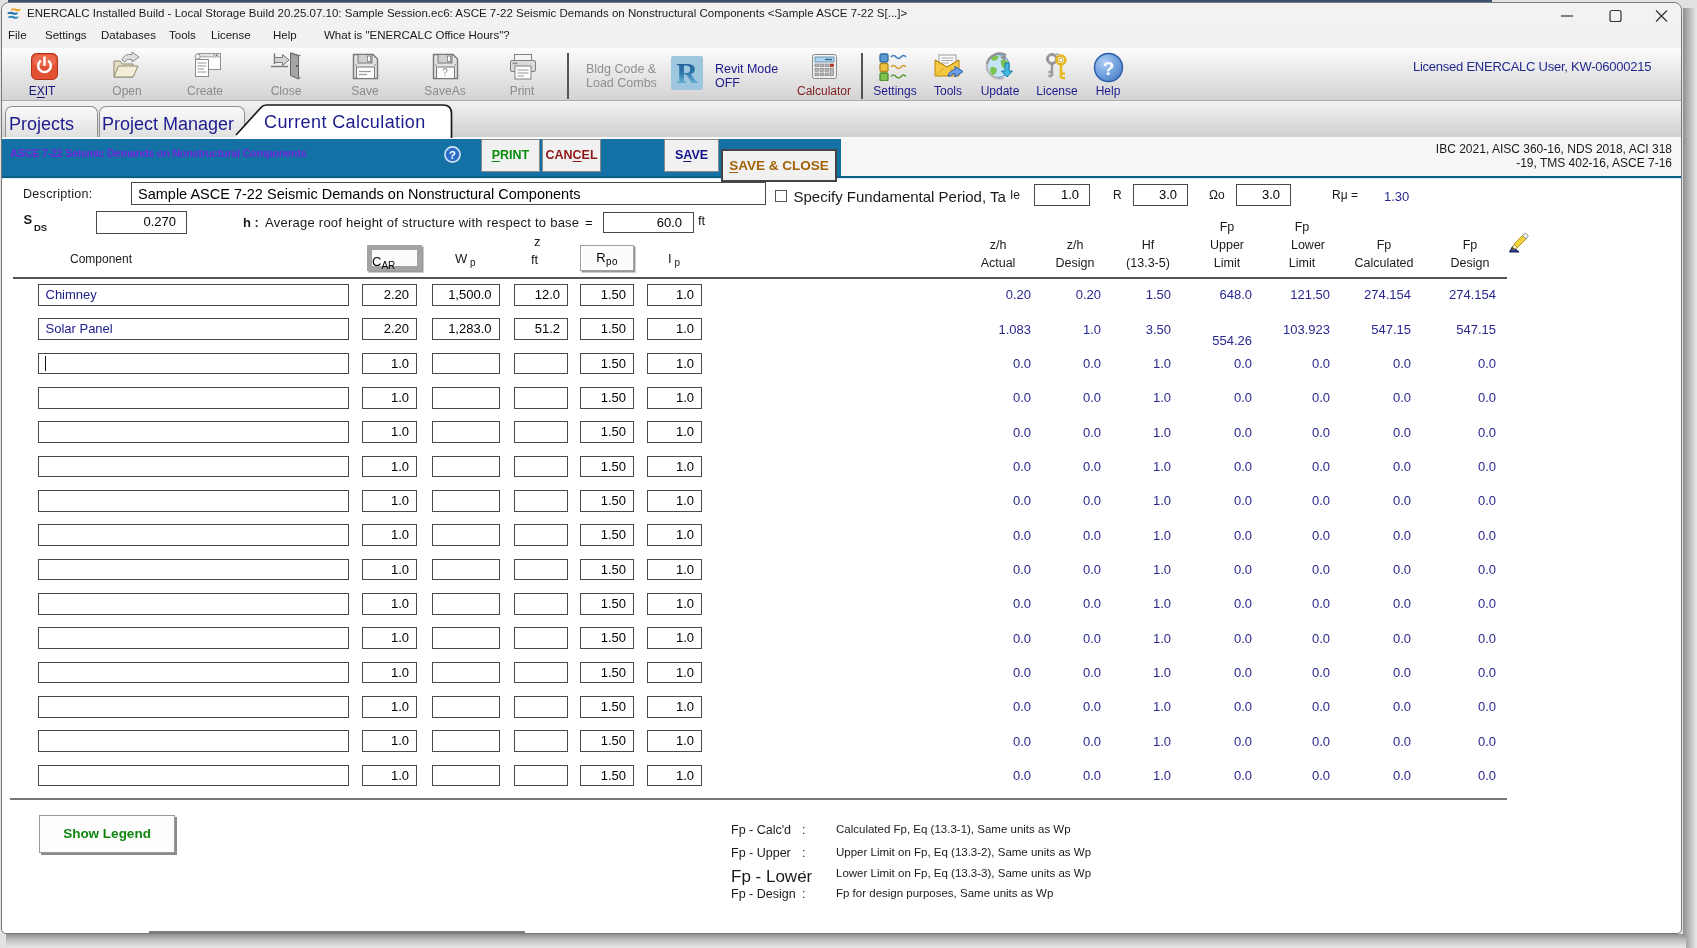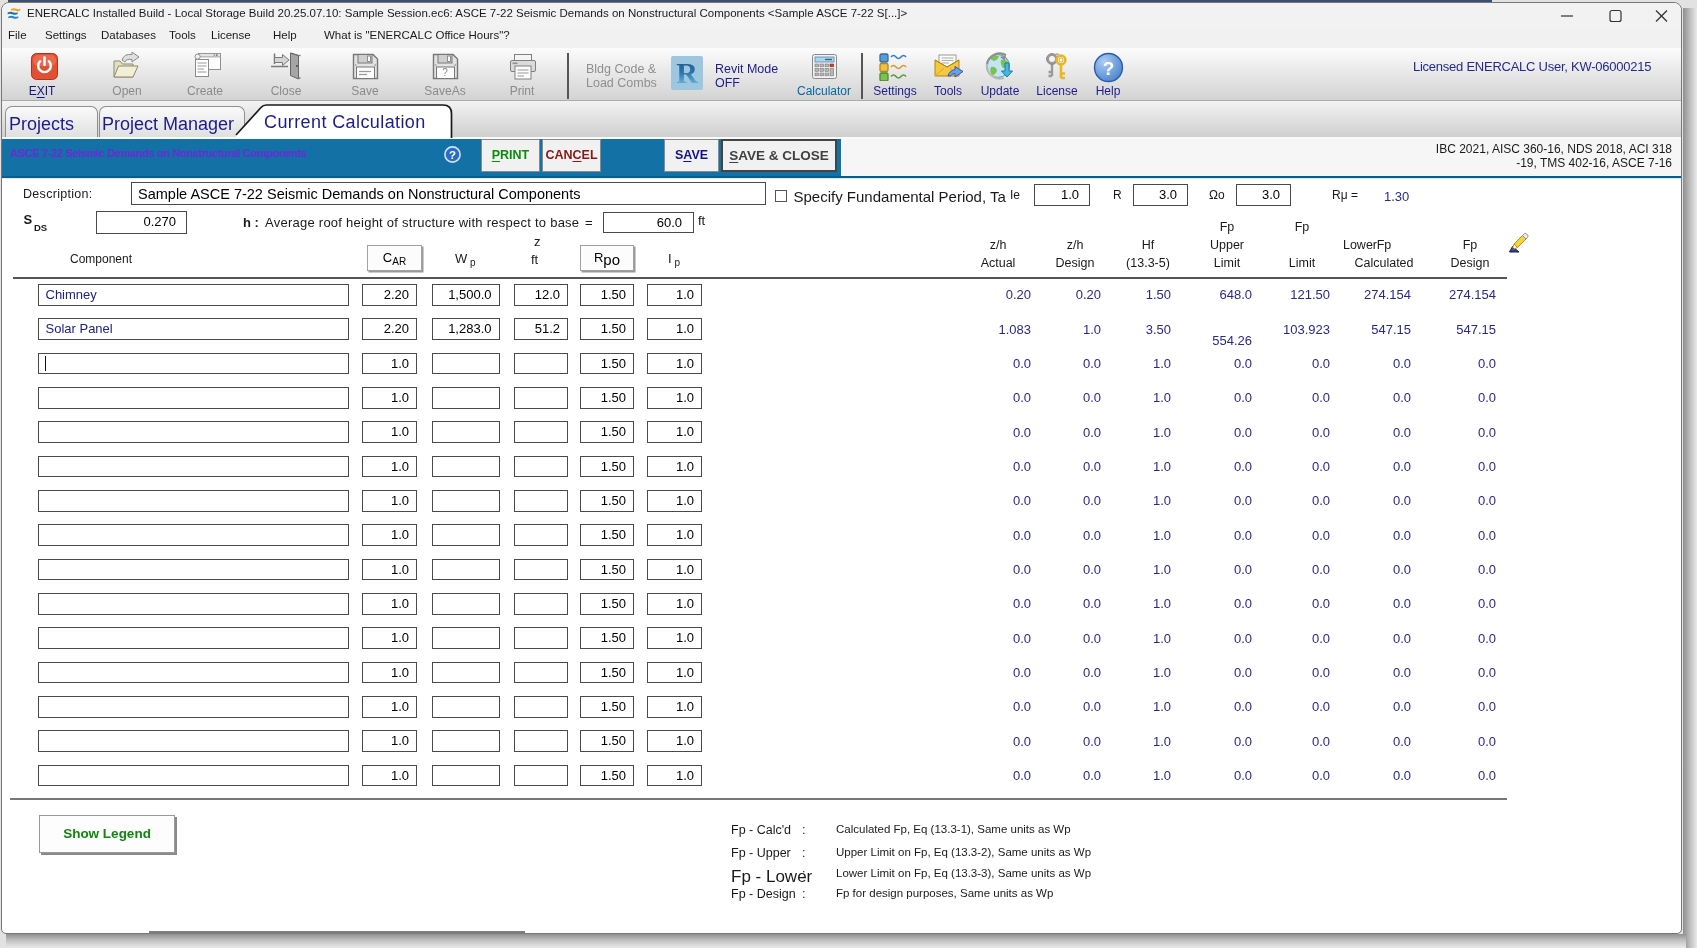--- a/index.html
+++ b/index.html
@@ -149,21 +149,21 @@
 <rect x="4" y="15.5" width="3.6" height="2.8"></rect>
       <rect x="9" y="15.5" width="3.6" height="2.8"></rect>
       <rect x="14" y="15.5" width="3.6" height="2.8"></rect>
 <rect x="4" y="20" width="3.6" height="2.8"></rect>
       <rect x="9" y="20" width="3.6" height="2.8"></rect>
       <rect x="14" y="20" width="3.6" height="2.8"></rect>
 </g>
 <rect x="19" y="11" width="3.6" height="2.8" fill="#cc4433" stroke="#882211" stroke-width="0.6"></rect>
 <rect x="19" y="15.5" width="3.6" height="7.3" fill="#b8b8b8" stroke="#777" stroke-width="0.6"></rect>
 </svg>
-<div class="nlabel" style="left:794px;top:84px;width:60px;font-size:12px;color:#0369a1;">Calculator</div>
+<div class="nlabel" style="left:794px;top:84px;width:60px;font-size:12px;color:#7f1d1d;">Calculator</div>
 <div class="abs" style="left:861px;top:53px;width:1.5px;height:46px;background:#555;"></div>
 <svg class="abs" style="left:879px;top:53px;" width="31" height="28" viewBox="0 0 31 28">
 <g stroke-width="1.3">
 <rect x="1" y="1" width="8" height="8" rx="1.5" fill="#5b9bd5" stroke="#2e6da4"></rect>
 <rect x="1" y="10.5" width="8" height="8" rx="1.5" fill="#f0c040" stroke="#b08820"></rect>
 <rect x="1" y="20" width="8" height="8" rx="1.5" fill="#7cc24e" stroke="#4e8a28"></rect>
 </g>
 <g fill="none" stroke-width="1.6">
 <path d="M12 4 q2.5 -3 5 0 q2.5 3 5 0 q2.5 -3 5 0" stroke="#3a7abf"></path>
 <path d="M12 14 q2.5 -3 5 0 q2.5 3 5 0 q2.5 -3 5 0" stroke="#d89830"></path>
@@ -241,21 +241,21 @@
 <div class="abs" style="left:841px;top:139px;width:840px;height:39px;background:#f6f6f6;border-bottom:2px solid #0b5e88;"></div>
 <div class="abs" style="left:2px;top:178px;width:1679px;height:1px;background:#d8edf6;"></div>
 <div class="txt" style="left:10px;top:147px;font-size:11px;font-weight:bold;letter-spacing:-0.35px;color:#6d28d9;">ASCE 7-22 Seismic Demands on Nonstructural Components</div>
 <svg class="abs" style="left:444px;top:146px;" width="17" height="17" viewBox="0 0 17 17">
 <circle cx="8.5" cy="8.5" r="7.6" fill="#2a6cc8" stroke="#cfe3f5" stroke-width="1.6"></circle>
 <text x="8.5" y="13" font-family="Liberation Sans" font-weight="bold" font-size="11.5" fill="#fff" text-anchor="middle">?</text>
 </svg>
 <div class="barbtn" style="left:481px;width:59px;line-height:31px;color:#0a8c0a;"><u class="ac">P</u>RINT</div>
 <div class="barbtn" style="left:542px;width:59px;line-height:31px;color:#8c1616;">CAN<u class="ac">C</u>EL</div>
 <div class="barbtn" style="left:664px;width:55px;line-height:31px;color:#12128c;">S<u class="ac">A</u>VE</div>
-<div class="barbtn" style="left:721px;width:116px;line-height:29px;color:#404040;border:2px solid #444;font-size:13.5px;"><u class="ac">S</u>AVE &amp; CLOSE</div>
+<div class="barbtn" style="left:721px;width:116px;line-height:29px;color:#a16207;border:2px solid #444;font-size:13.5px;margin-top:10px;"><u class="ac">S</u>AVE &amp; CLOSE</div>
 <div class="txt" style="left:1252px;top:142px;font-size:12px;text-align:right;width:420px;line-height:14px;">IBC 2021, AISC 360-16, NDS 2018, ACI 318<br>-19, TMS 402-16, ASCE 7-16</div>
 
 <div class="txt" style="left:23px;top:186.5px;font-size:12.5px;letter-spacing:0.3px;">Description:</div>
 <div class="inp" style="left:131px;top:182px;width:635px;height:23px;line-height:22px;font-size:14.5px;padding-left:6px;">Sample ASCE 7-22 Seismic Demands on Nonstructural Components</div>
 <div class="abs" style="left:775px;top:190px;width:12px;height:12px;background:#fff;border:1px solid #555;"></div>
 <div class="txt" style="left:793.5px;top:187.5px;font-size:15px;letter-spacing:0;">Specify Fundamental Period, Ta</div>
 <div class="txt" style="left:1010px;top:188px;font-size:12px;">Ie</div>
 <div class="inp nr" style="left:1034px;top:184px;width:56px;padding-right:10px;">1.0</div>
 <div class="txt" style="left:1113px;top:188px;font-size:12px;">R</div>
 <div class="inp nr" style="left:1133px;top:184px;width:55px;padding-right:10px;">3.0</div>
@@ -267,34 +267,34 @@
 <div class="txt" style="left:23.5px;top:211.5px;font-size:13px;font-weight:bold;">S</div>
 <div class="txt" style="left:34px;top:222px;font-size:9.5px;font-weight:bold;">DS</div>
 <div class="inp nr" style="left:96px;top:211px;width:91px;height:22.5px;line-height:20.5px;padding-right:10px;">0.270</div>
 <div class="txt" style="left:243px;top:214.5px;font-size:13px;font-weight:bold;">h :</div>
 <div class="txt" style="left:265px;top:214.5px;font-size:13px;letter-spacing:0.25px;">Average roof height of structure with respect to base</div>
 <div class="txt" style="left:585px;top:214.5px;font-size:13px;">=</div>
 <div class="inp nr" style="left:603px;top:211.5px;width:91px;padding-right:11px;">60.0</div>
 <div class="txt" style="left:698px;top:213px;font-size:13px;">ft</div>
 
 <div class="txt" style="left:70px;top:251.5px;font-size:12px;">Component</div>
-<div class="abs" style="left:367px;top:245px;width:55px;height:26px;background:#fcfcfc;border:1px solid #a3a3a3;box-shadow:1.5px 1.5px 0 #999;text-align:center;font-size:13px;line-height:24px;">C<span style="font-size:10px;vertical-align:-3px;">AR</span></div>
+<div class="abs" style="left:367px;top:245px;width:55px;height:26px;background:#fcfcfc;border:5px solid #a3a3a3;box-shadow:1.5px 1.5px 0 #999;font-size:13px;line-height:24px;">C<span style="font-size:10px;vertical-align:-3px;">AR</span></div>
 <div class="txt" style="left:455px;top:251px;font-size:13px;">W<span style="font-size:10px;vertical-align:-3px;"> p</span></div>
 <div class="txt" style="left:534px;top:234px;font-size:13px;">z</div>
 <div class="txt" style="left:531px;top:252px;font-size:13px;">ft</div>
-<div class="abs" style="left:580px;top:245px;width:54px;height:26px;background:#fcfcfc;border:1px solid #a0a0a0;box-shadow:1.5px 1.5px 0 #999;text-align:center;font-size:13px;line-height:24px;">R<span style="font-size:15px;vertical-align:-3px;">po</span></div>
+<div class="abs" style="left:580px;top:245px;width:54px;height:26px;background:#fcfcfc;border:1px solid #a0a0a0;box-shadow:1.5px 1.5px 0 #999;text-align:center;font-size:13px;line-height:24px;">R<span style="font-size:10px;vertical-align:-3px;font-family:Liberation Mono, monospace;">po</span></div>
 <div class="txt" style="left:668px;top:251px;font-size:13px;">I<span style="font-size:10px;vertical-align:-3px;"> p</span></div>
 
 <div class="hdr" style="left:1182px;top:220px;">Fp</div>
 <div class="hdr" style="left:1257px;top:220px;">Fp</div>
 <div class="hdr" style="left:953px;top:238px;">z/h</div>
 <div class="hdr" style="left:1030px;top:238px;">z/h</div>
 <div class="hdr" style="left:1103px;top:238px;">Hf</div>
 <div class="hdr" style="left:1182px;top:238px;">Upper</div>
-<div class="hdr" style="left:1315px;top:238px;">Lower</div>
+<div class="hdr" style="left:1263px;top:238px;">Lower</div>
 <div class="hdr" style="left:1339px;top:238px;">Fp</div>
 <div class="hdr" style="left:1425px;top:238px;">Fp</div>
 <div class="hdr" style="left:953px;top:255.5px;">Actual</div>
 <div class="hdr" style="left:1030px;top:255.5px;">Design</div>
 <div class="hdr" style="left:1103px;top:255.5px;">(13.3-5)</div>
 <div class="hdr" style="left:1182px;top:255.5px;">Limit</div>
 <div class="hdr" style="left:1257px;top:255.5px;">Limit</div>
 <div class="hdr" style="left:1339px;top:255.5px;">Calculated</div>
 <div class="hdr" style="left:1425px;top:255.5px;">Design</div>
 <svg class="abs" style="left:1509px;top:232px;" width="21" height="21" viewBox="0 0 21 21">

